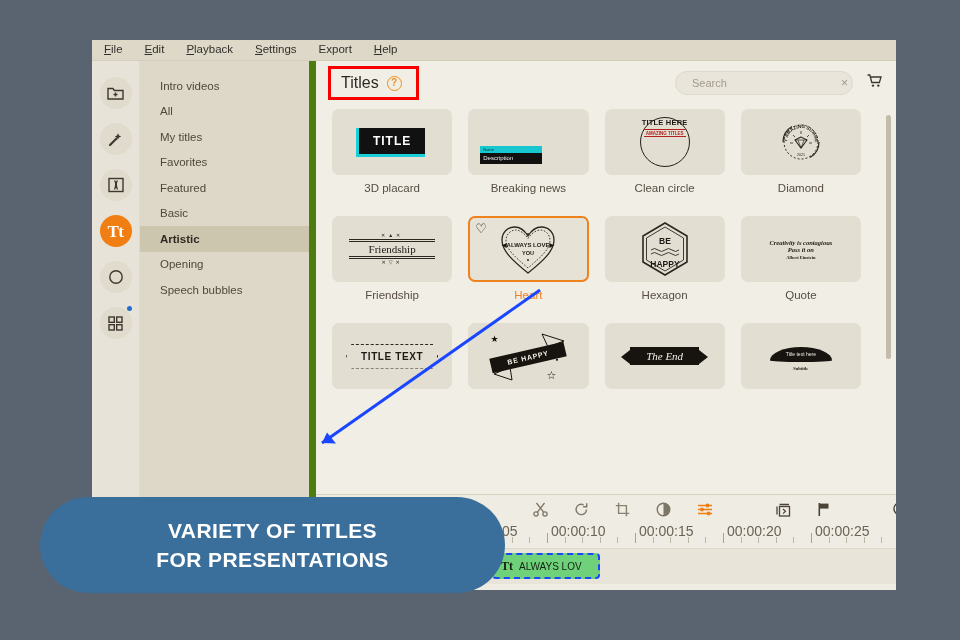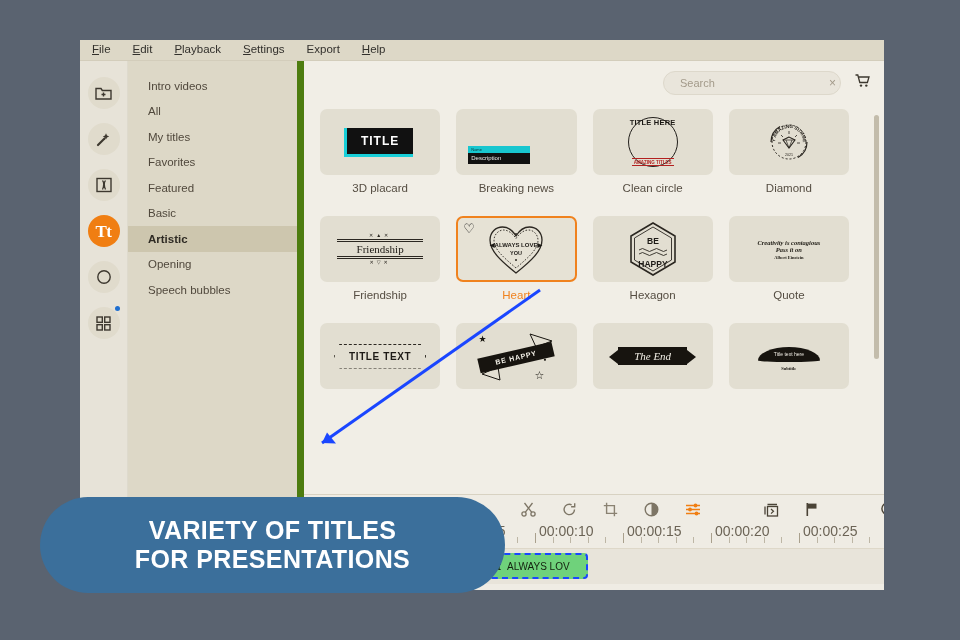--- a/index.html
+++ b/index.html
@@ -5,21 +5,21 @@
   * { box-sizing: border-box; margin: 0; padding: 0; }
   body {
     width: 960px; height: 640px;
     background: #5a6370;
     font-family: "Liberation Sans", sans-serif;
     overflow: hidden;
     position: relative;
   }
   #app {
     position: absolute;
-    left: 80px; top: 40px;
+    left: 92px; top: 40px;
     width: 804px; height: 550px;
     background: #e5e5e5;
     overflow: hidden;
   }
 
   
   .menubar {
     height: 21px;
     background: #ddd8c7;
     display: flex;
@@ -162,21 +162,21 @@
     padding: 6px 14px;
     border-bottom: 3px solid #18cfd8;
     box-shadow: -3px 0 0 #18cfd8;
   }
   .bnews { position: absolute; left: 12px; bottom: 11px; width: 62px; }
   .bnews .b1 { background: #18c6cf; color: #0a3a3d; font-size: 4px; padding: 1px 3px; }
   .bnews .b2 { background: #111; color: #eee; font-size: 6px; padding: 2px 3px 3px; }
   .circ {
     width: 50px; height: 50px; border-radius: 50%;
     border: 1.5px solid #23201c;
-    display: flex; flex-direction: column; align-items: center; justify-content: space-between;
+    display: flex; flex-direction: column; align-items: center; justify-content: flex-start;
     gap: 2px;
   }
   .circ .t1 { font-size: 7.5px; font-weight: bold; color: #1a1713; letter-spacing: .2px; }
   .circ .t2 { font-size: 4.5px; font-weight: bold; color: #b3201f; border-top: .8px solid #b3201f; border-bottom: .8px solid #b3201f; padding: .5px 2px; }
   .badge { width: 54px; height: 54px; position: relative; }
   .friend { width: 86px; text-align: center; }
   .friend .fl { border-top: 1.4px solid #2b2721; border-bottom: 1.4px solid #2b2721; height: 3px; position: relative; }
   .friend .ftxt { font-family: "Liberation Serif", serif; font-size: 11px; color: #1d1a16; padding: 1px 0; }
   .friend .deco { font-size: 5px; letter-spacing: 3px; color: #2b2721; line-height: 7px; }
   .hexa { width: 54px; height: 56px; position: relative; }
@@ -277,21 +277,21 @@
 
   
   .pill {
     position: absolute; left: 40px; top: 497px;
     width: 465px; height: 96px;
     background: #3b6f9b; border-radius: 48px;
     display: flex; flex-direction: column;
     align-items: center; justify-content: center;
   }
   .pill div {
-    color: #fff; font-weight: bold; font-size: 25px;
+    color: #fff; font-weight: bold; font-size: 21px;
     letter-spacing: .4px; line-height: 29px;
   }
 </style>
 </head>
 <body>
 
 <div id="app">
 
   <div class="menubar">
     <span class="mi"><span class="u">F</span><span>ile</span></span>
@@ -351,20 +351,24 @@
       <div class="cat">Featured</div>
       <div class="cat">Basic</div>
       <div class="cat sel">Artistic</div>
       <div class="cat">Opening</div>
       <div class="cat">Speech bubbles</div>
     </div>
 
     <div class="content">
 
       <div class="chead">
+        <div class="ctitle-wrap">
+          <span class="ctitle">Titles</span>
+          <span class="help">?</span>
+        </div>
         <div class="spacer"></div>
         <div class="search">
           <svg width="11" height="11" viewBox="0 0 11 11">
               <circle cx="4.5" cy="4.5" r="3.4" fill="none" stroke="#7d7567" stroke-width="1.3"></circle>
               <path d="M7 7l3 3" stroke="#7d7567" stroke-width="1.3"></path>
             </svg>
           <input placeholder="Search" style="">
           <span style="color:#a39a8a;font-size:12px">×</span>
         </div>
         <span class="cart">

